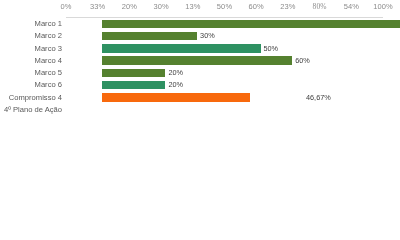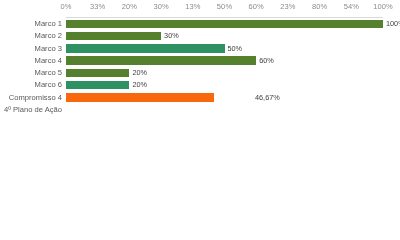--- a/index.html
+++ b/index.html
@@ -54,20 +54,21 @@
     left: 0;
     top: 18px;
     width: 400px;
     height: 100px;
   }
 
   .row {
     position: relative;
     height: 12.25px;
     margin-bottom: 0px;
+    margin-left: 36px;
   }
 
   .row-label {
     position: absolute;
     right: 338px;       
     top: 0;
     width: 130px;
     text-align: right;
     font-size: 7.6px;
     line-height: 12.25px;
@@ -109,21 +110,21 @@
 
   <div class="axis-strip">
       <span class="axis-tick-label" style="left: 66px;">0%</span>
       <span class="axis-tick-label" style="left: 97.7px;">33%</span>
       <span class="axis-tick-label" style="left: 129.4px;">20%</span>
       <span class="axis-tick-label" style="left: 161.1px;">30%</span>
       <span class="axis-tick-label" style="left: 192.8px;">13%</span>
       <span class="axis-tick-label" style="left: 224.5px;">50%</span>
       <span class="axis-tick-label" style="left: 256.2px;">60%</span>
       <span class="axis-tick-label" style="left: 287.9px;">23%</span>
-      <span class="axis-tick-label" style="left: 319.6px;">80%</span>
+      <span class="axis-tick-label" style="left: 319.6px; font-family: Liberation Serif, serif;">80%</span>
       <span class="axis-tick-label" style="left: 351.3px;">54%</span>
       <span class="axis-tick-label" style="left: 383px;">100%</span>
     </div>
 
   <div class="axis-rule"></div>
 
   <div class="rows">
       <div class="row">
         <div class="row-label">Marco 1</div>
         <div class="bar-track">
@@ -163,21 +164,21 @@
         <div class="row-label">Marco 6</div>
         <div class="bar-track">
           <div class="bar" style="width: 63.4px; background: rgb(46, 145, 98);"></div>
           <div class="bar-value" style="left: 63.4px;">20%</div>
         </div>
       </div>
       <div class="row">
         <div class="row-label">Compromisso 4</div>
         <div class="bar-track">
           <div class="bar" style="width: 147.944px; background: rgb(248, 105, 13);"></div>
-          <div class="bar-value" style="left: 149px; padding-left: 40px;">46,67%</div>
+          <div class="bar-value" style="left: 164px; padding-left: 40px;">46,67%</div>
         </div>
       </div>
       <div class="row">
         <div class="row-label">4º Plano de Ação</div>
       </div>
     </div>
 
 </div>
 
 </body></html>

